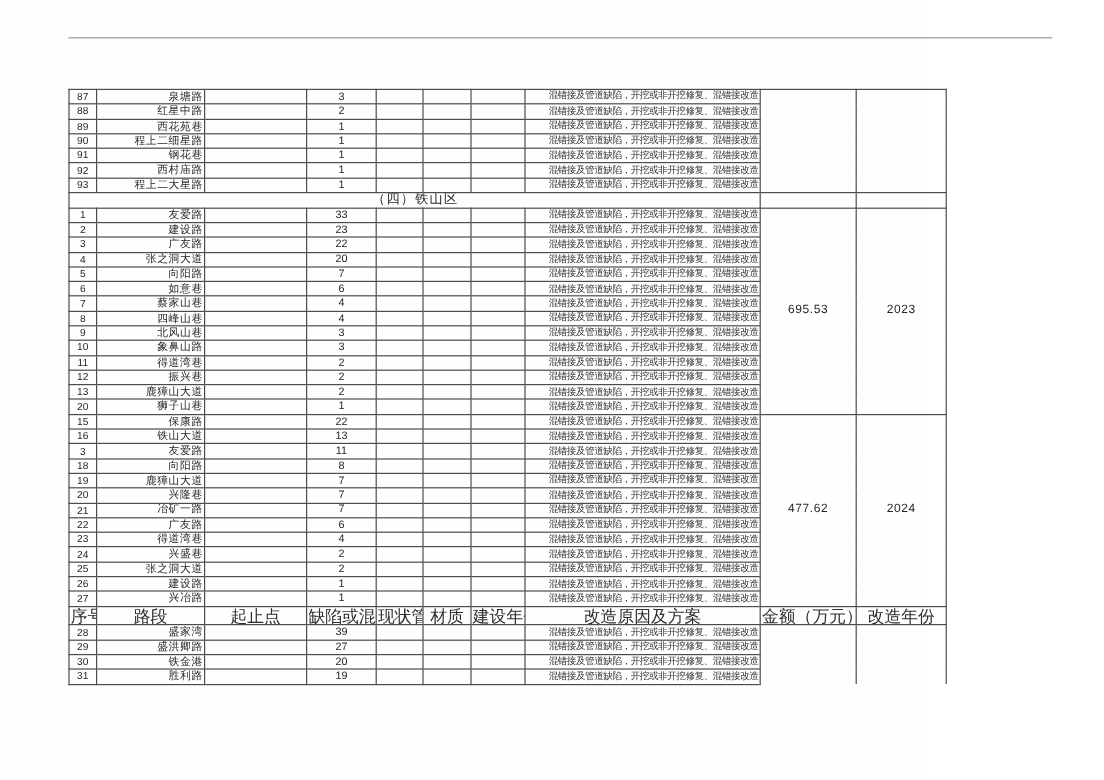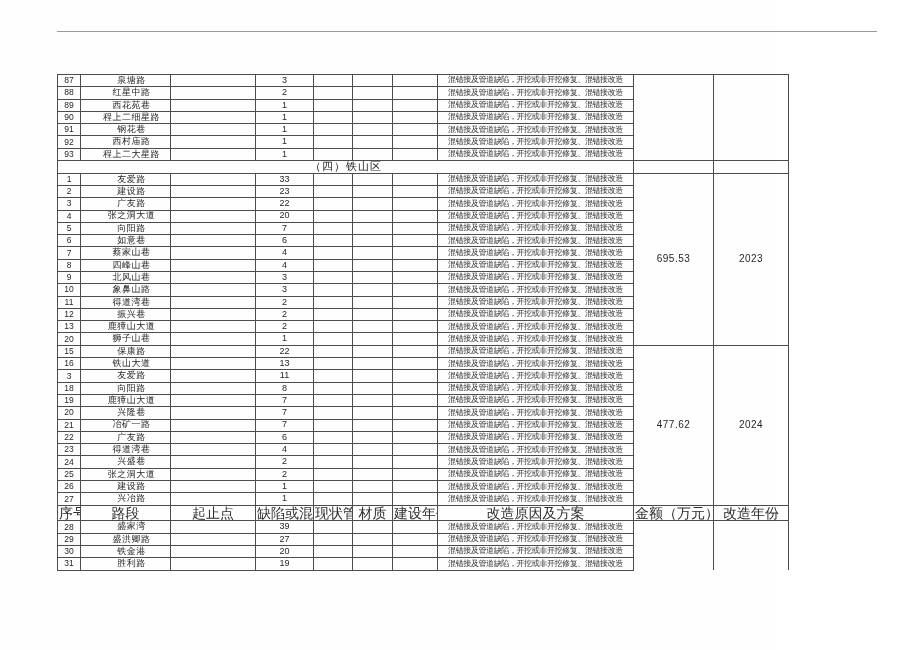--- a/index.html
+++ b/index.html
@@ -23,24 +23,24 @@
     padding:0 1px;
     height:11.3px;
     font-size:9px;
     line-height:1.05;
     color:#262626;
     white-space:nowrap;
     overflow:hidden;
     text-align:center;
     vertical-align:middle;
   }
-  td.road{text-align:center;padding-left:13px;letter-spacing:0.5px;}
+  td.road{text-align:right;padding-left:13px;letter-spacing:0.5px;}
   td.no{font-size:8.5px;}
   td.count{font-size:9px;}
-  td.remed{font-size:8px;letter-spacing:-0.4px;text-align:center;color:#303030;}
+  td.remed{font-size:8px;letter-spacing:-0.4px;text-align:right;color:#303030;}
   td.section-cell{text-align:center;padding-left:2px;font-size:11px;letter-spacing:1px;}
   tr.header-row td{font-size:14px;letter-spacing:0;color:#2e2e2e;}
   td.amount{font-size:10px;letter-spacing:0.5px;}
   td.year{font-size:10px;letter-spacing:0.5px;}
   td.open-bottom{border-bottom:none;}
 </style>
 </head>
 <body>
 
 <div class="page">

